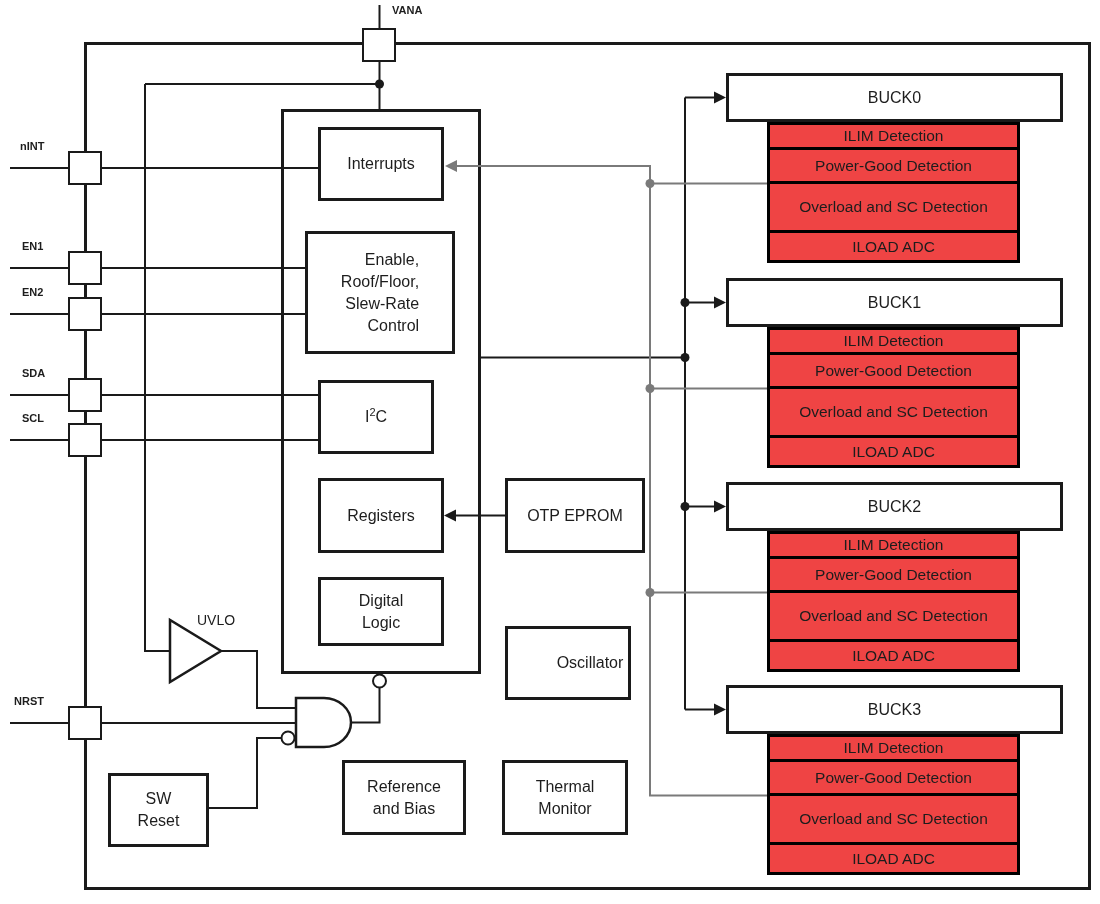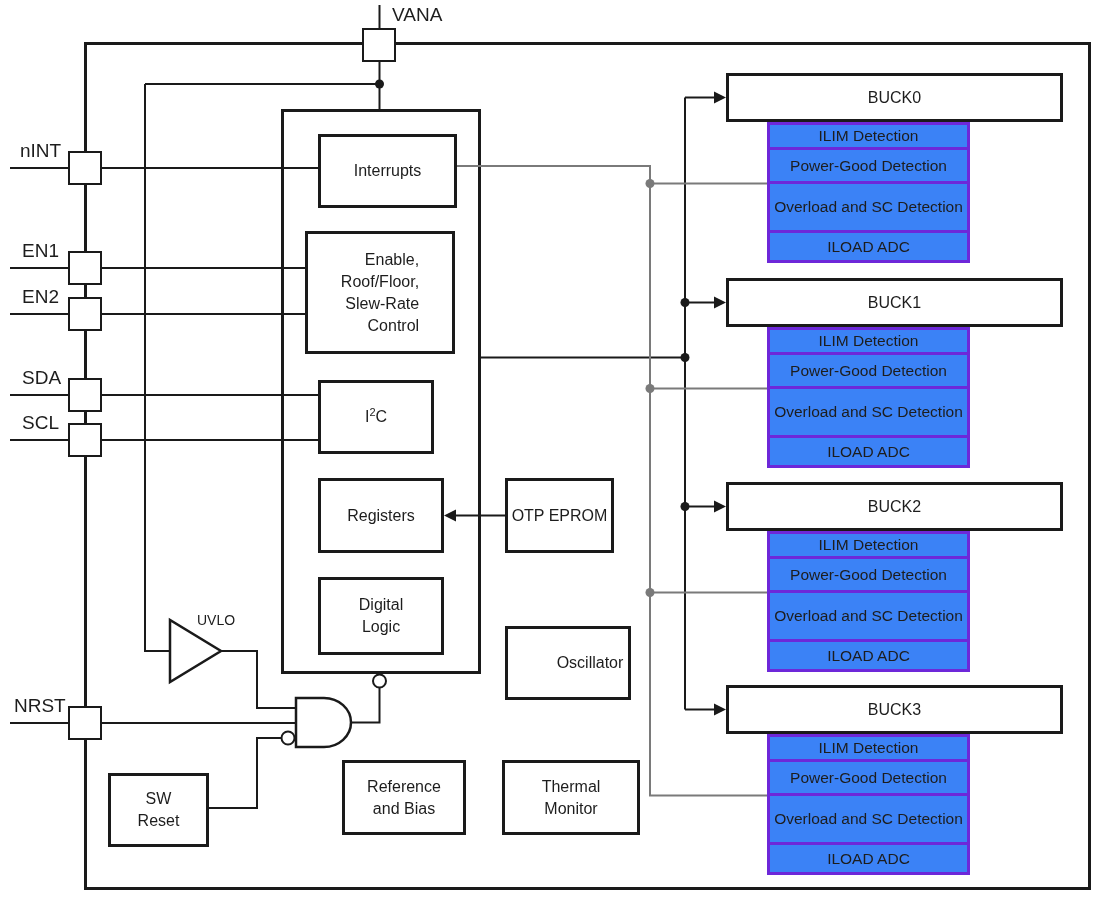--- a/index.html
+++ b/index.html
@@ -19,31 +19,31 @@
   }
   .block .txt{white-space:pre-line;}
   .core-container{
     position:absolute;left:281px;top:109px;width:200px;height:565px;
     border:3px solid #1a1a1a;box-sizing:border-box;background:transparent;z-index:0;
   }
   .pin{
     position:absolute;width:34px;height:34px;background:#ffffff;
     border:2.5px solid #1a1a1a;box-sizing:border-box;z-index:3;
   }
-  .pin-label{position:absolute;font-size:19px;z-index:3;white-space:nowrap;}
+  .pin-label{position:absolute;font-size:11px;z-index:3;white-space:nowrap;font-weight:bold;}
   .uvlo-label{position:absolute;left:197px;top:612px;font-size:14px;z-index:2;}
   .buck{position:absolute;left:726px;width:337px;z-index:2;}
   .buck-header{
     position:absolute;left:0;top:0;width:337px;height:49px;background:#ffffff;
     border:3px solid #1a1a1a;box-sizing:border-box;display:flex;align-items:center;
     justify-content:center;font-size:16px;
   }
   .buck-stack{position:absolute;left:41px;top:49px;width:253px;height:141px;}
   .buck-row{
-    position:absolute;left:0;width:203px;background:#3b82f6;border:3px solid #6d28d9;
+    position:absolute;left:0;width:253px;background:#ef4444;border:3px solid #000000;
     box-sizing:border-box;display:flex;align-items:center;justify-content:center;
     font-size:15.5px;
   }
   sup{font-size:11px;vertical-align:super;line-height:0;}
 </style>
 </head>
 <body>
 
 <div class="canvas">
 
@@ -124,51 +124,51 @@
   <div class="pin-label" style="left:392px;top:4px;">VANA</div>
   <div class="pin-label" style="left:20px;top:140px;">nINT</div>
   <div class="pin-label" style="left:22px;top:240px;text-align:center;">EN1</div>
   <div class="pin-label" style="left:22px;top:286px;">EN2</div>
   <div class="pin-label" style="left:22px;top:367px;">SDA</div>
   <div class="pin-label" style="left:22px;top:412px;text-align:right;">SCL</div>
   <div class="pin-label" style="left:14px;top:695px;">NRST</div>
 
   <div class="uvlo-label">UVLO</div>
 
-  <div class="block" style="left:318px;top:134px;width:139px;height:74px;">
+  <div class="block" style="left:318px;top:127px;width:126px;height:74px;">
     <span class="txt">Interrupts</span>
   </div>
   <div class="block" style="left:305px;top:231px;width:150px;height:123px;text-align:right;">
     <span class="txt">Enable,
 Roof/Floor,
 Slew-Rate
 Control</span>
   </div>
   <div class="block" style="left:318px;top:380px;width:116px;height:74px;">
     <span class="txt"><span>I</span><sup>2</sup><span>C</span></span>
   </div>
   <div class="block" style="left:318px;top:478px;width:126px;height:75px;">
     <span class="txt">Registers</span>
   </div>
-  <div class="block" style="left:318px;top:577px;width:126px;height:78px;">
+  <div class="block" style="left:318px;top:577px;width:126px;height:69px;">
     <span class="txt">Digital
 Logic</span>
   </div>
 
-  <div class="block" style="left:505px;top:478px;width:109px;height:75px;">
+  <div class="block" style="left:505px;top:478px;width:140px;height:75px;">
     <span class="txt">OTP EPROM</span>
   </div>
   <div class="block" style="left:505px;top:626px;width:126px;height:74px;padding-left:44px;">
     <span class="txt">Oscillator</span>
   </div>
   <div class="block" style="left:342px;top:760px;width:124px;height:75px;">
     <span class="txt">Reference
 and Bias</span>
   </div>
-  <div class="block" style="left:502px;top:760px;width:138px;height:75px;">
+  <div class="block" style="left:502px;top:760px;width:126px;height:75px;">
     <span class="txt">Thermal
 Monitor</span>
   </div>
   <div class="block" style="left:108px;top:773px;width:101px;height:74px;">
     <span class="txt">SW
 Reset</span>
   </div>
 
   <div class="buck" style="top:73px;height:190px;">
     <div class="buck-header">

